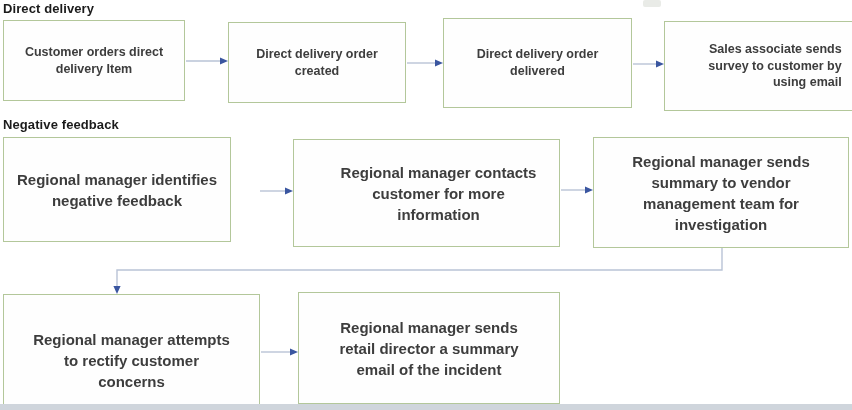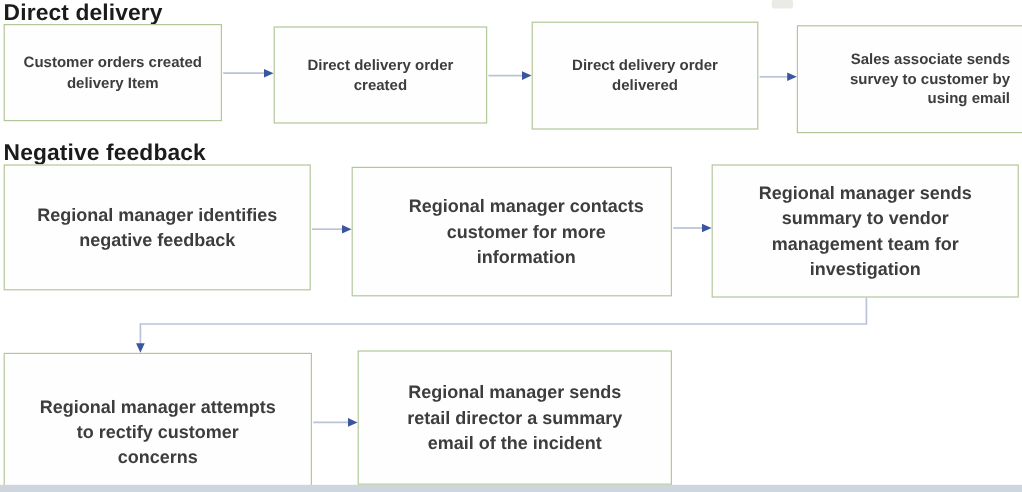--- a/index.html
+++ b/index.html
@@ -6,21 +6,21 @@
   #canvas {
     position: relative;
     width: 852px;
     height: 410px;
     background: #ffffff;
     font-family: "Liberation Sans", sans-serif;
     overflow: hidden;
   }
   .section-title {
     position: absolute;
-    font-size: 19px;
+    font-size: 13px;
     font-weight: bold;
     color: #1b1b1b;
     letter-spacing: 0.1px;
   }
   #title-direct-delivery { left: 3px; top: 1px; }
   #title-negative-feedback { left: 3px; top: 117px; }
 
   .flow-box {
     position: absolute;
     box-sizing: border-box;
@@ -38,21 +38,21 @@
   .row1 { font-size: 12.5px; }
   .row23 { font-size: 15px; line-height: 1.4; }
 
   
   #b1 { left: 3px;   top: 20px; width: 182px; height: 81px; }
   #b2 { left: 228px; top: 22px; width: 178px; height: 81px; }
   #b3 { left: 443px; top: 18px; width: 189px; height: 90px; }
   #b4 { left: 664px; top: 21px; width: 222px; height: 90px; text-align: right; }
 
   
-  #b5 { left: 3px;   top: 137px; width: 256px; height: 105px; }
+  #b5 { left: 3px;   top: 137px; width: 228px; height: 105px; }
   #b6 { left: 293px; top: 139px; width: 267px; height: 108px; padding-left: 24px; }
   #b7 { left: 593px; top: 137px; width: 256px; height: 111px; }
 
   
   #b8 { left: 3px;   top: 294px; width: 257px; height: 132px; }
   #b9 { left: 298px; top: 292px; width: 262px; height: 112px; }
 
   #connector-layer {
     position: absolute;
     left: 0; top: 0;
@@ -73,21 +73,21 @@
     border-radius: 2px;
   }
 </style>
 </head>
 <body>
 
 <div id="canvas">
 
   <div class="section-title" id="title-direct-delivery">Direct delivery</div>
 
-  <div class="flow-box row1" id="b1">Customer orders created
+  <div class="flow-box row1" id="b1">Customer orders direct
 delivery Item</div>
   <div class="flow-box row1" id="b2">Direct delivery order
 created</div>
   <div class="flow-box row1" id="b3">Direct delivery order
 delivered</div>
   <div class="flow-box row1" id="b4">Sales associate sends
 survey to customer by
 using email</div>
 
   <div class="section-title" id="title-negative-feedback">Negative feedback</div>

